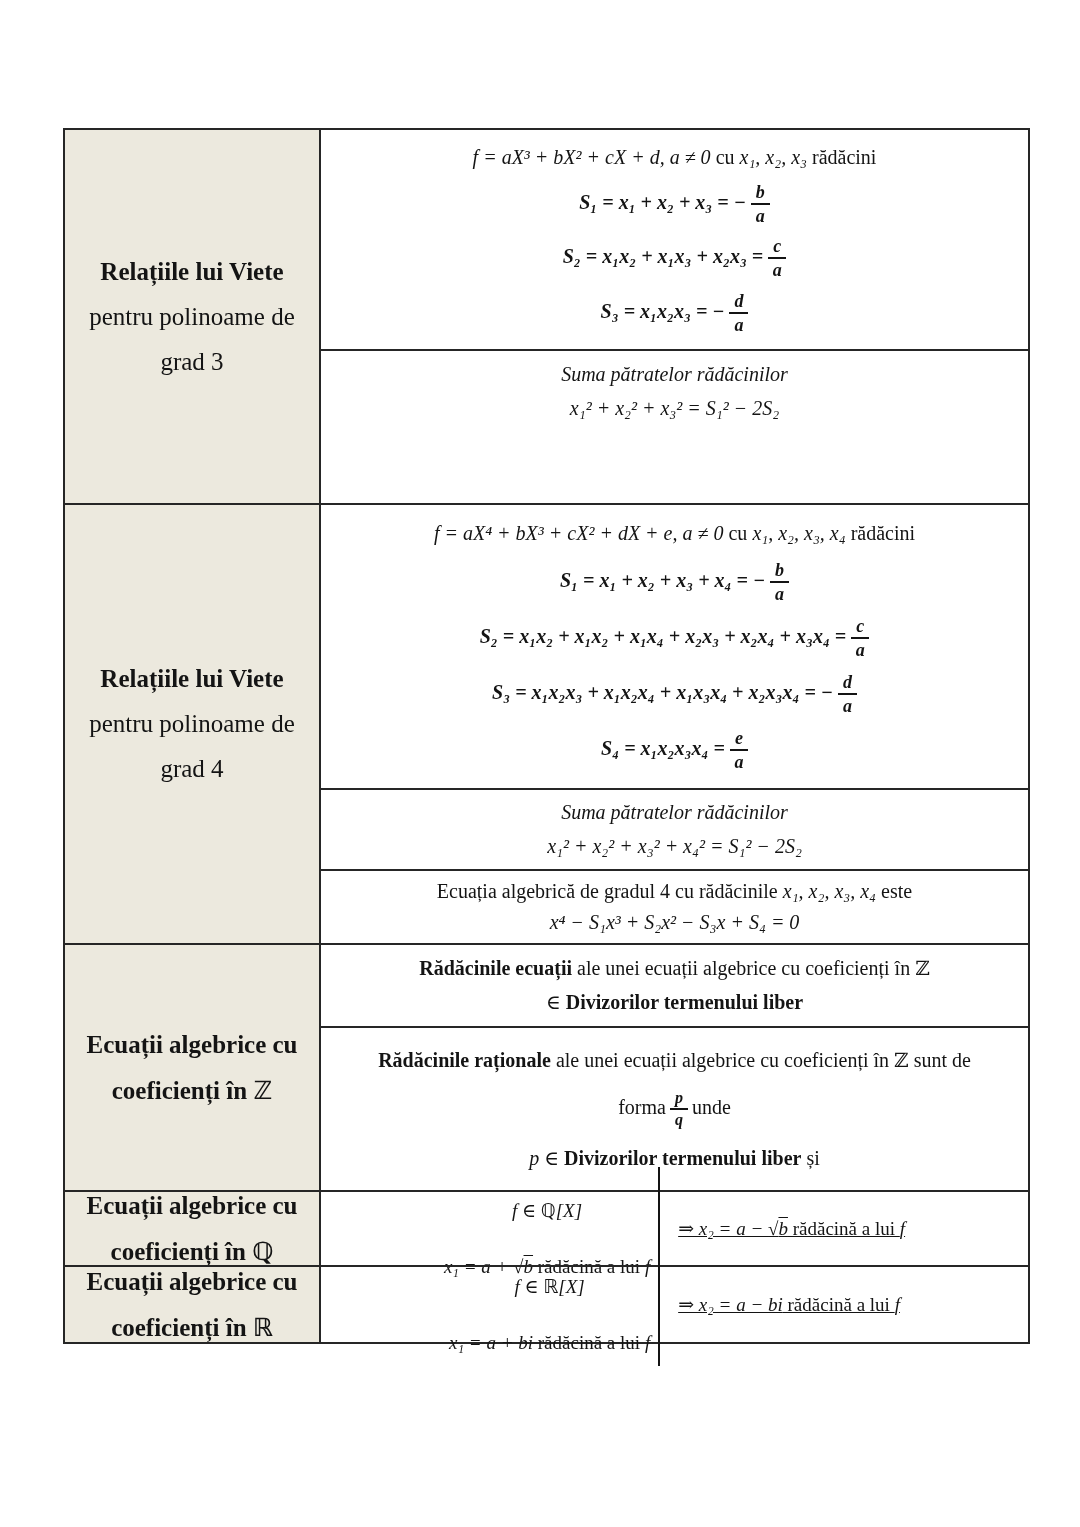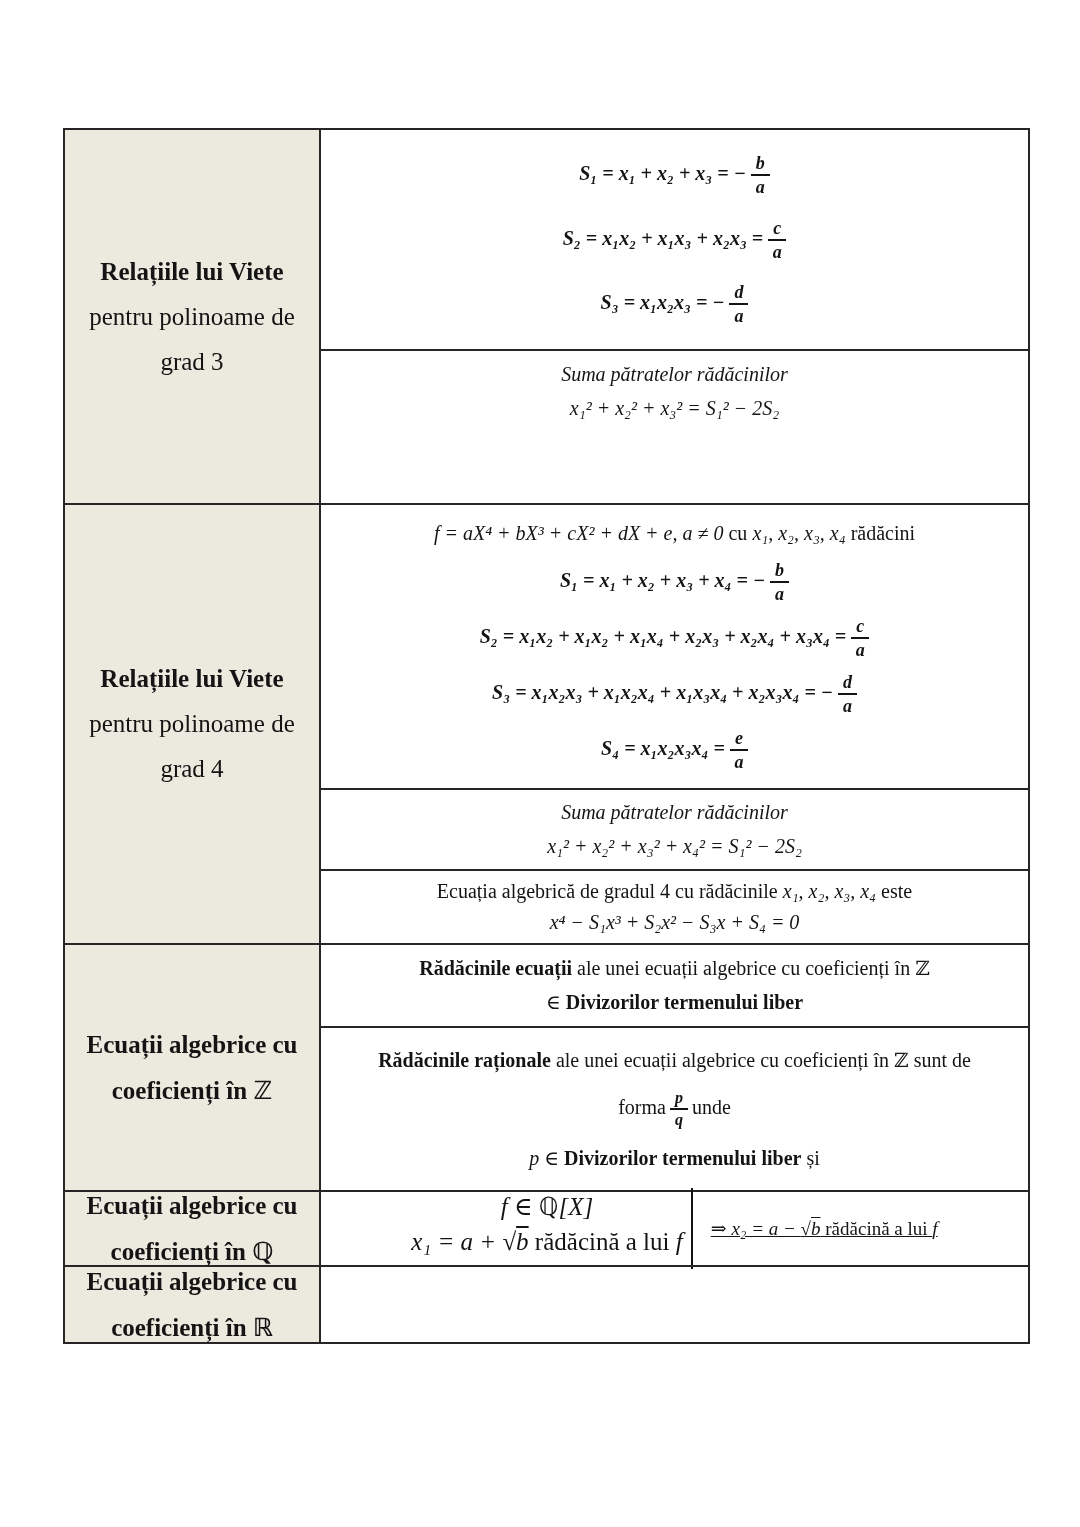--- a/index.html
+++ b/index.html
@@ -48,36 +48,39 @@
   }
   .frac .num{display:block;border-bottom:2px solid var(--ink);padding:0 5px 2px;}
   .frac .den{display:block;padding-top:2px;}
   .frac.small{font-size:16px;margin:0 4px;}
   .sqrt-arg{text-decoration:overline;}
   .case{display:flex;align-items:center;justify-content:center;width:100%;height:100%;}
   .case-left{
     display:flex;flex-direction:column;align-items:center;gap:3px;
     padding:3px 8px 12px 0;border-right:2px solid var(--ink);
   }
-  .case-left .line{font-size:25px;}
+  .case-left .line{font-size:19px;margin-top:29px;}
   .case-right{padding-left:18px;font-size:19px;text-decoration:underline;}
 </style>
 </head>
 <body>
 
 <div class="tbl">
 
   <div class="row r1">
     <div class="left">
       <div class="bold">Relațiile lui Viete</div>
       <div>pentru polinoame de</div>
       <div>grad 3</div>
     </div>
     <div class="right">
       <div class="sub sa">
+        <div class="line">
+          <span class="mi">f = aX³ + bX² + cX + d, a ≠ 0</span><span class="rm"> cu </span><span class="mi">x₁, x₂, x₃</span><span class="rm"> rădăcini</span>
+        </div>
         <div class="line mi b">
           <span>S₁ = x₁ + x₂ + x₃ = −</span><span class="frac"><span class="num">b</span><span class="den">a</span></span>
         </div>
         <div class="line mi b">
           <span>S₂ = x₁x₂ + x₁x₃ + x₂x₃ =</span><span class="frac"><span class="num">c</span><span class="den">a</span></span>
         </div>
         <div class="line mi b">
           <span>S₃ = x₁x₂x₃ = −</span><span class="frac"><span class="num">d</span><span class="den">a</span></span>
         </div>
       </div>
@@ -171,15 +174,28 @@
         </div>
       </div>
     </div>
   </div>
 
   <div class="row r5">
     <div class="left">
       <div class="bold">Ecuații algebrice cu</div>
       <div class="bold">coeficienți în ℝ</div>
     </div>
+    <div class="right">
+      <div class="case">
+        <div class="case-left">
+          <div class="line mi">f ∈ ℝ[X]</div>
+          <div class="line">
+            <span class="mi">x₁ = a + bi</span><span class="rm"> rădăcină a lui </span><span class="mi">f</span>
+          </div>
+        </div>
+        <div class="case-right">
+          <span class="mi">⇒ x₂ = a − bi</span><span class="rm"> rădăcină a lui </span><span class="mi">f</span>
+        </div>
+      </div>
+    </div>
   </div>
 
 </div>
 
 </body></html>

